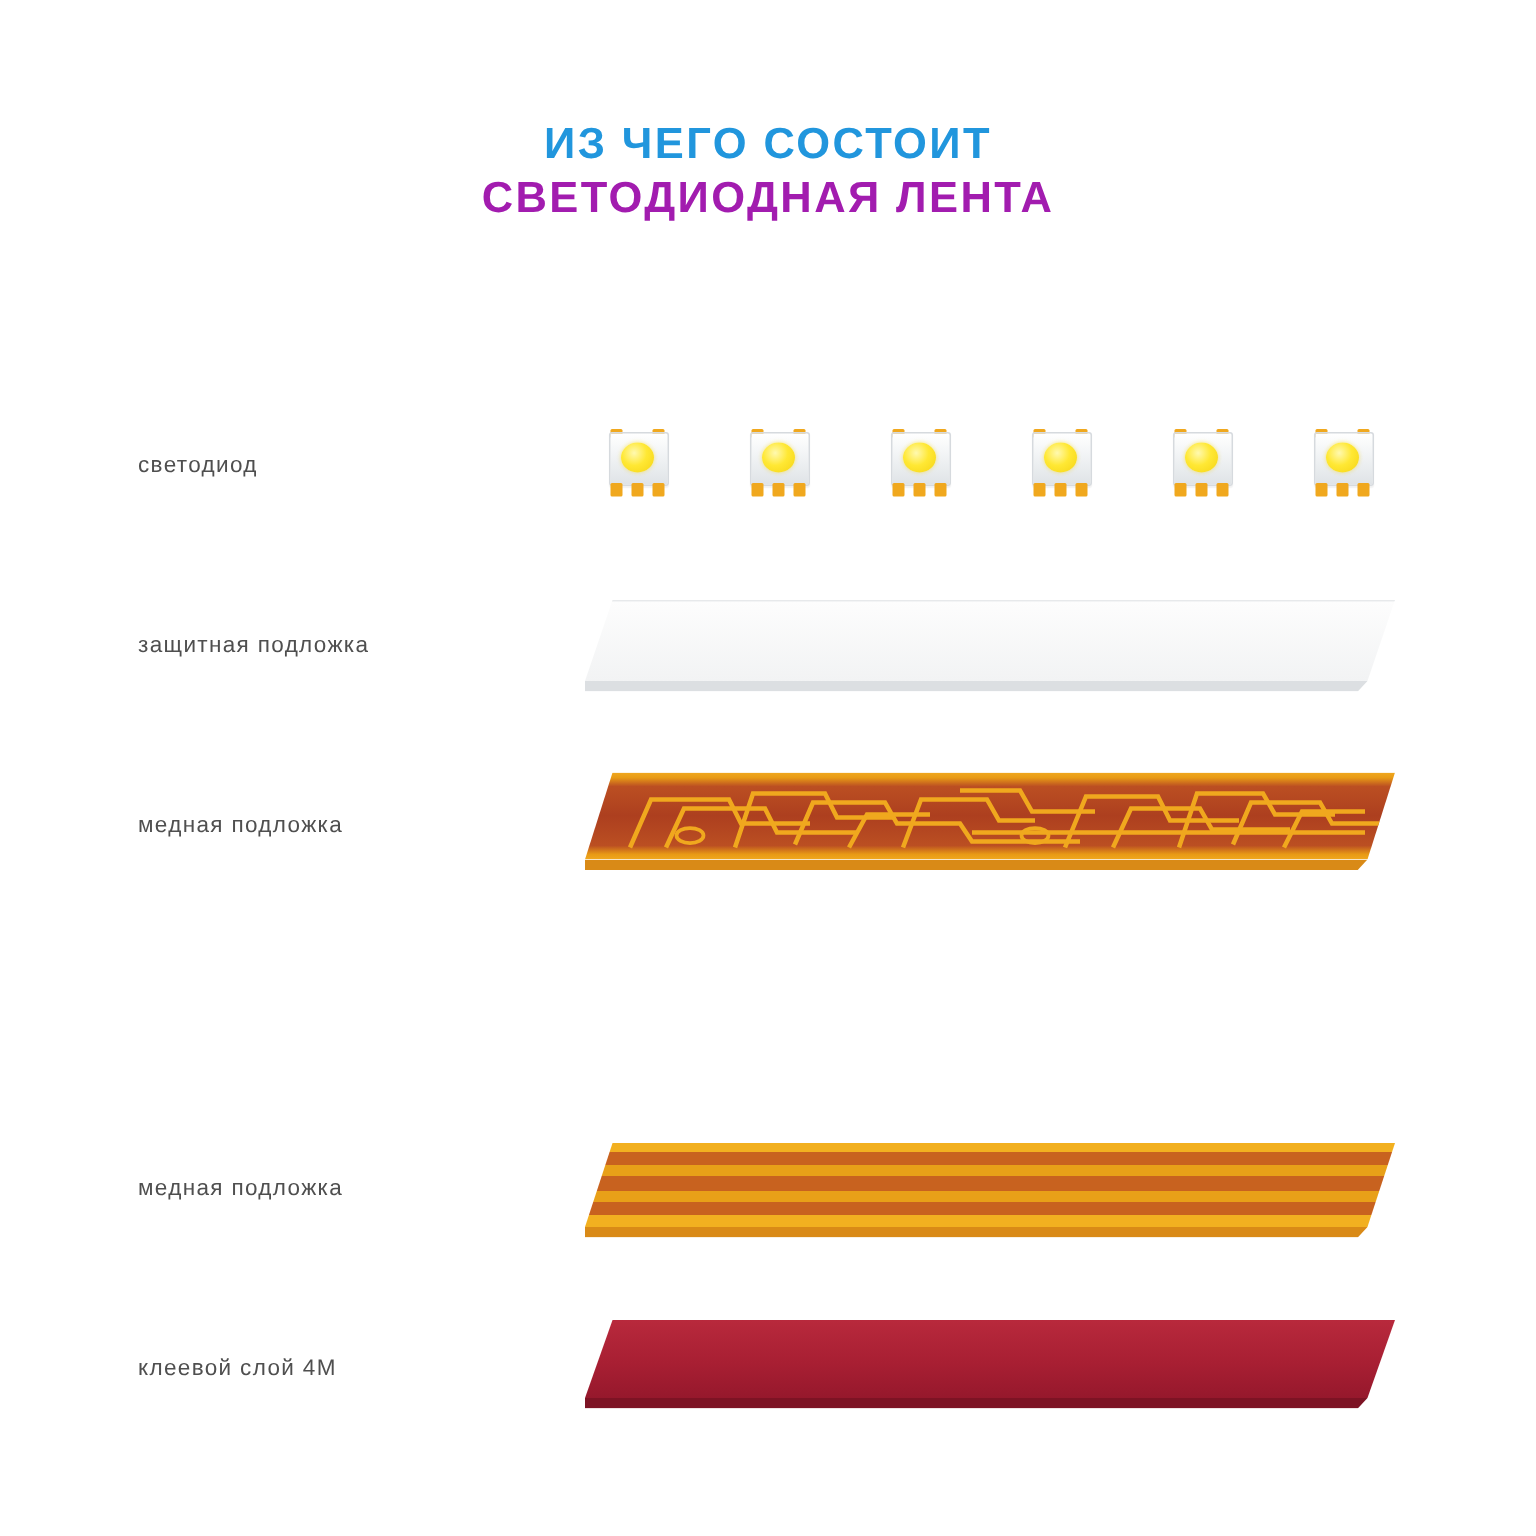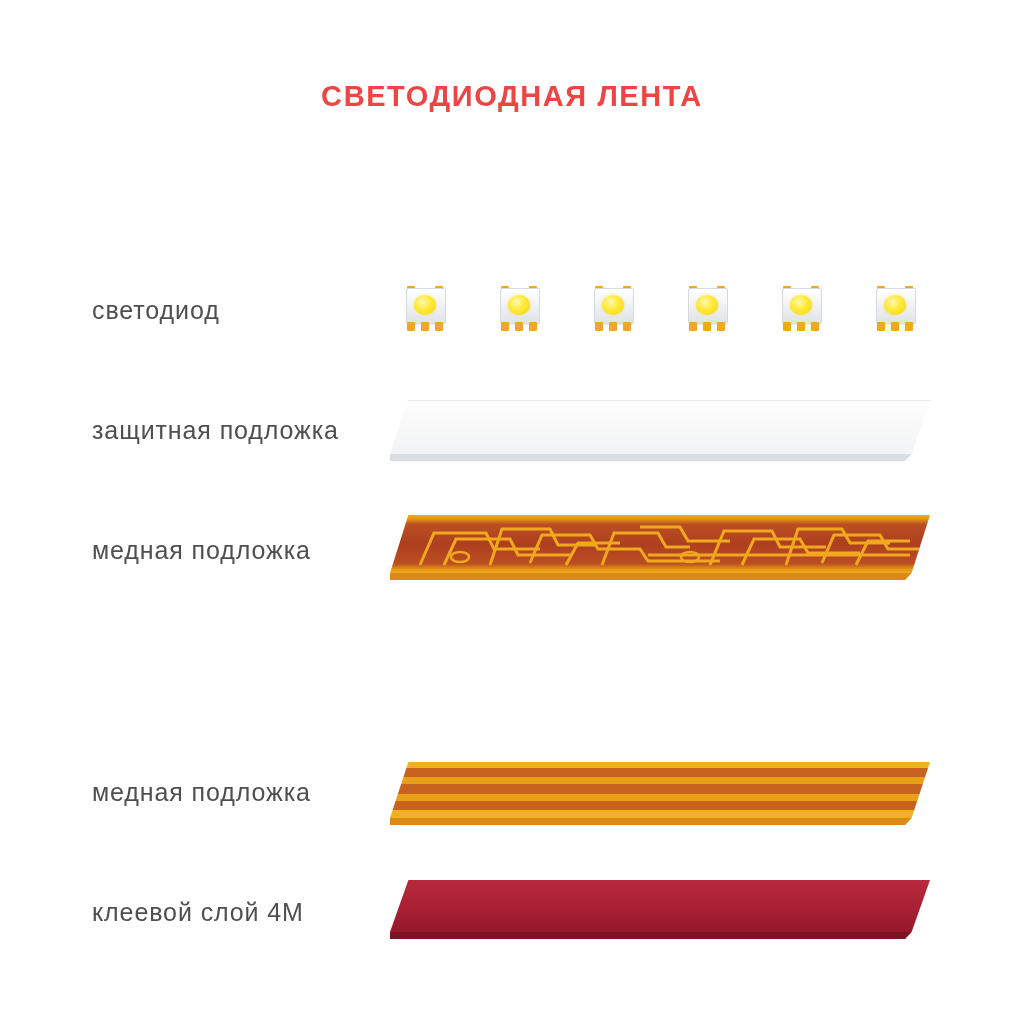--- a/index.html
+++ b/index.html
@@ -45,21 +45,21 @@
     position: absolute;
     left: 0;
     width: 1024px;
     height: 120px;
   }
   .row-label {
     position: absolute;
     left: 92px;
     top: 50%;
     transform: translateY(-50%);
-    font-size: 25px;
+    font-size: 15px;
     color: #4f4f4f;
     letter-spacing: 0.9px;
     white-space: nowrap;
   }
   .art {
     position: absolute;
     left: 385px;
     top: 0;
     width: 560px;
     height: 120px;
@@ -176,21 +176,22 @@
   .led .pad.bl { left: 4px; bottom: 3px; }
   .led .pad.bm { left: 18px; bottom: 3px; }
   .led .pad.br { left: 32px; bottom: 3px; }
   .led .pad.tl { left: 4px; top: 0px; height: 6px; }
   .led .pad.tr { left: 32px; top: 0px; height: 6px; }
 </style>
 </head>
 <body>
 
 <div class="title-block">
-  <div class="title-line" style="color: #ef4444;">СВЕТОДИОДНАЯ ЛЕНТА</div>
+  <div class="title-line" style="color: rgb(33, 150, 221);">ИЗ ЧЕГО СОСТОИТ</div>
+  <div class="title-line" style="color: #a21caf;">СВЕТОДИОДНАЯ ЛЕНТА</div>
 </div>
 
 <div class="diagram">
 
   <div class="row" style="top: 250px;">
     <div class="row-label">светодиод</div>
     <div class="led-strip">
       <div class="led" style="left: 18px;">
         <div class="pad tl"></div>
         <div class="pad tr"></div>

